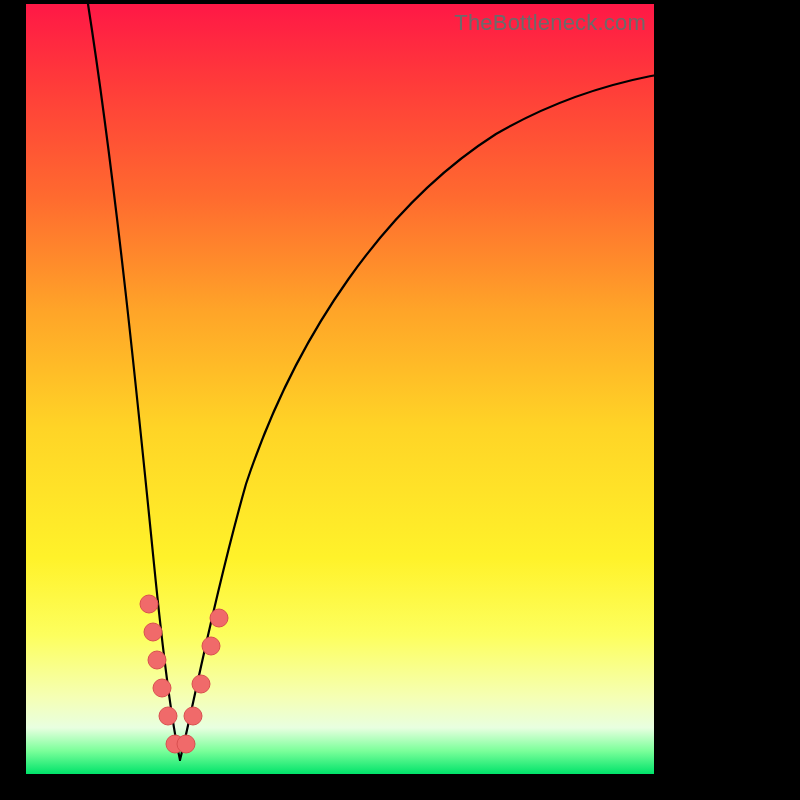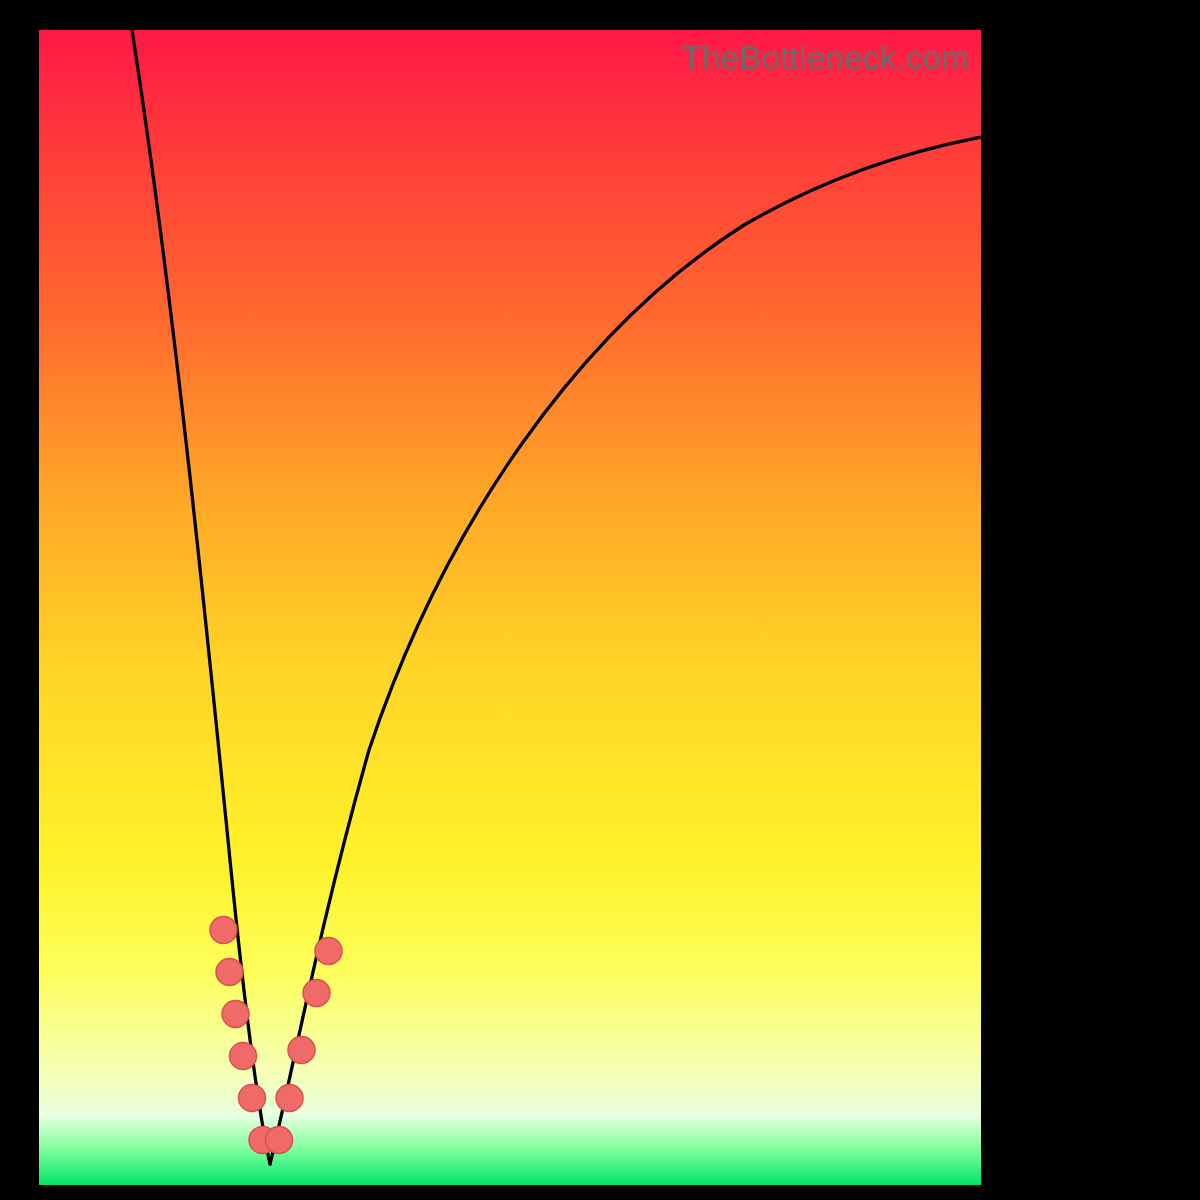--- a/index.html
+++ b/index.html
@@ -7,21 +7,21 @@
     padding: 0;
     width: 800px;
     height: 800px;
     background: #000;
     overflow: hidden;
     font-family: Arial, Helvetica, sans-serif;
   }
   .frame {
     position: absolute;
     left: 26px;
-    top: 20px;
+    top: 4px;
     width: 628px;
     height: 770px;
     background: linear-gradient(to bottom,
       #ff1846 0%,
       #ff3a3a 10%,
       #ff6a2f 25%,
       #ffa528 40%,
       #ffd426 55%,
       #fff22a 72%,
       #fdff5e 82%,

